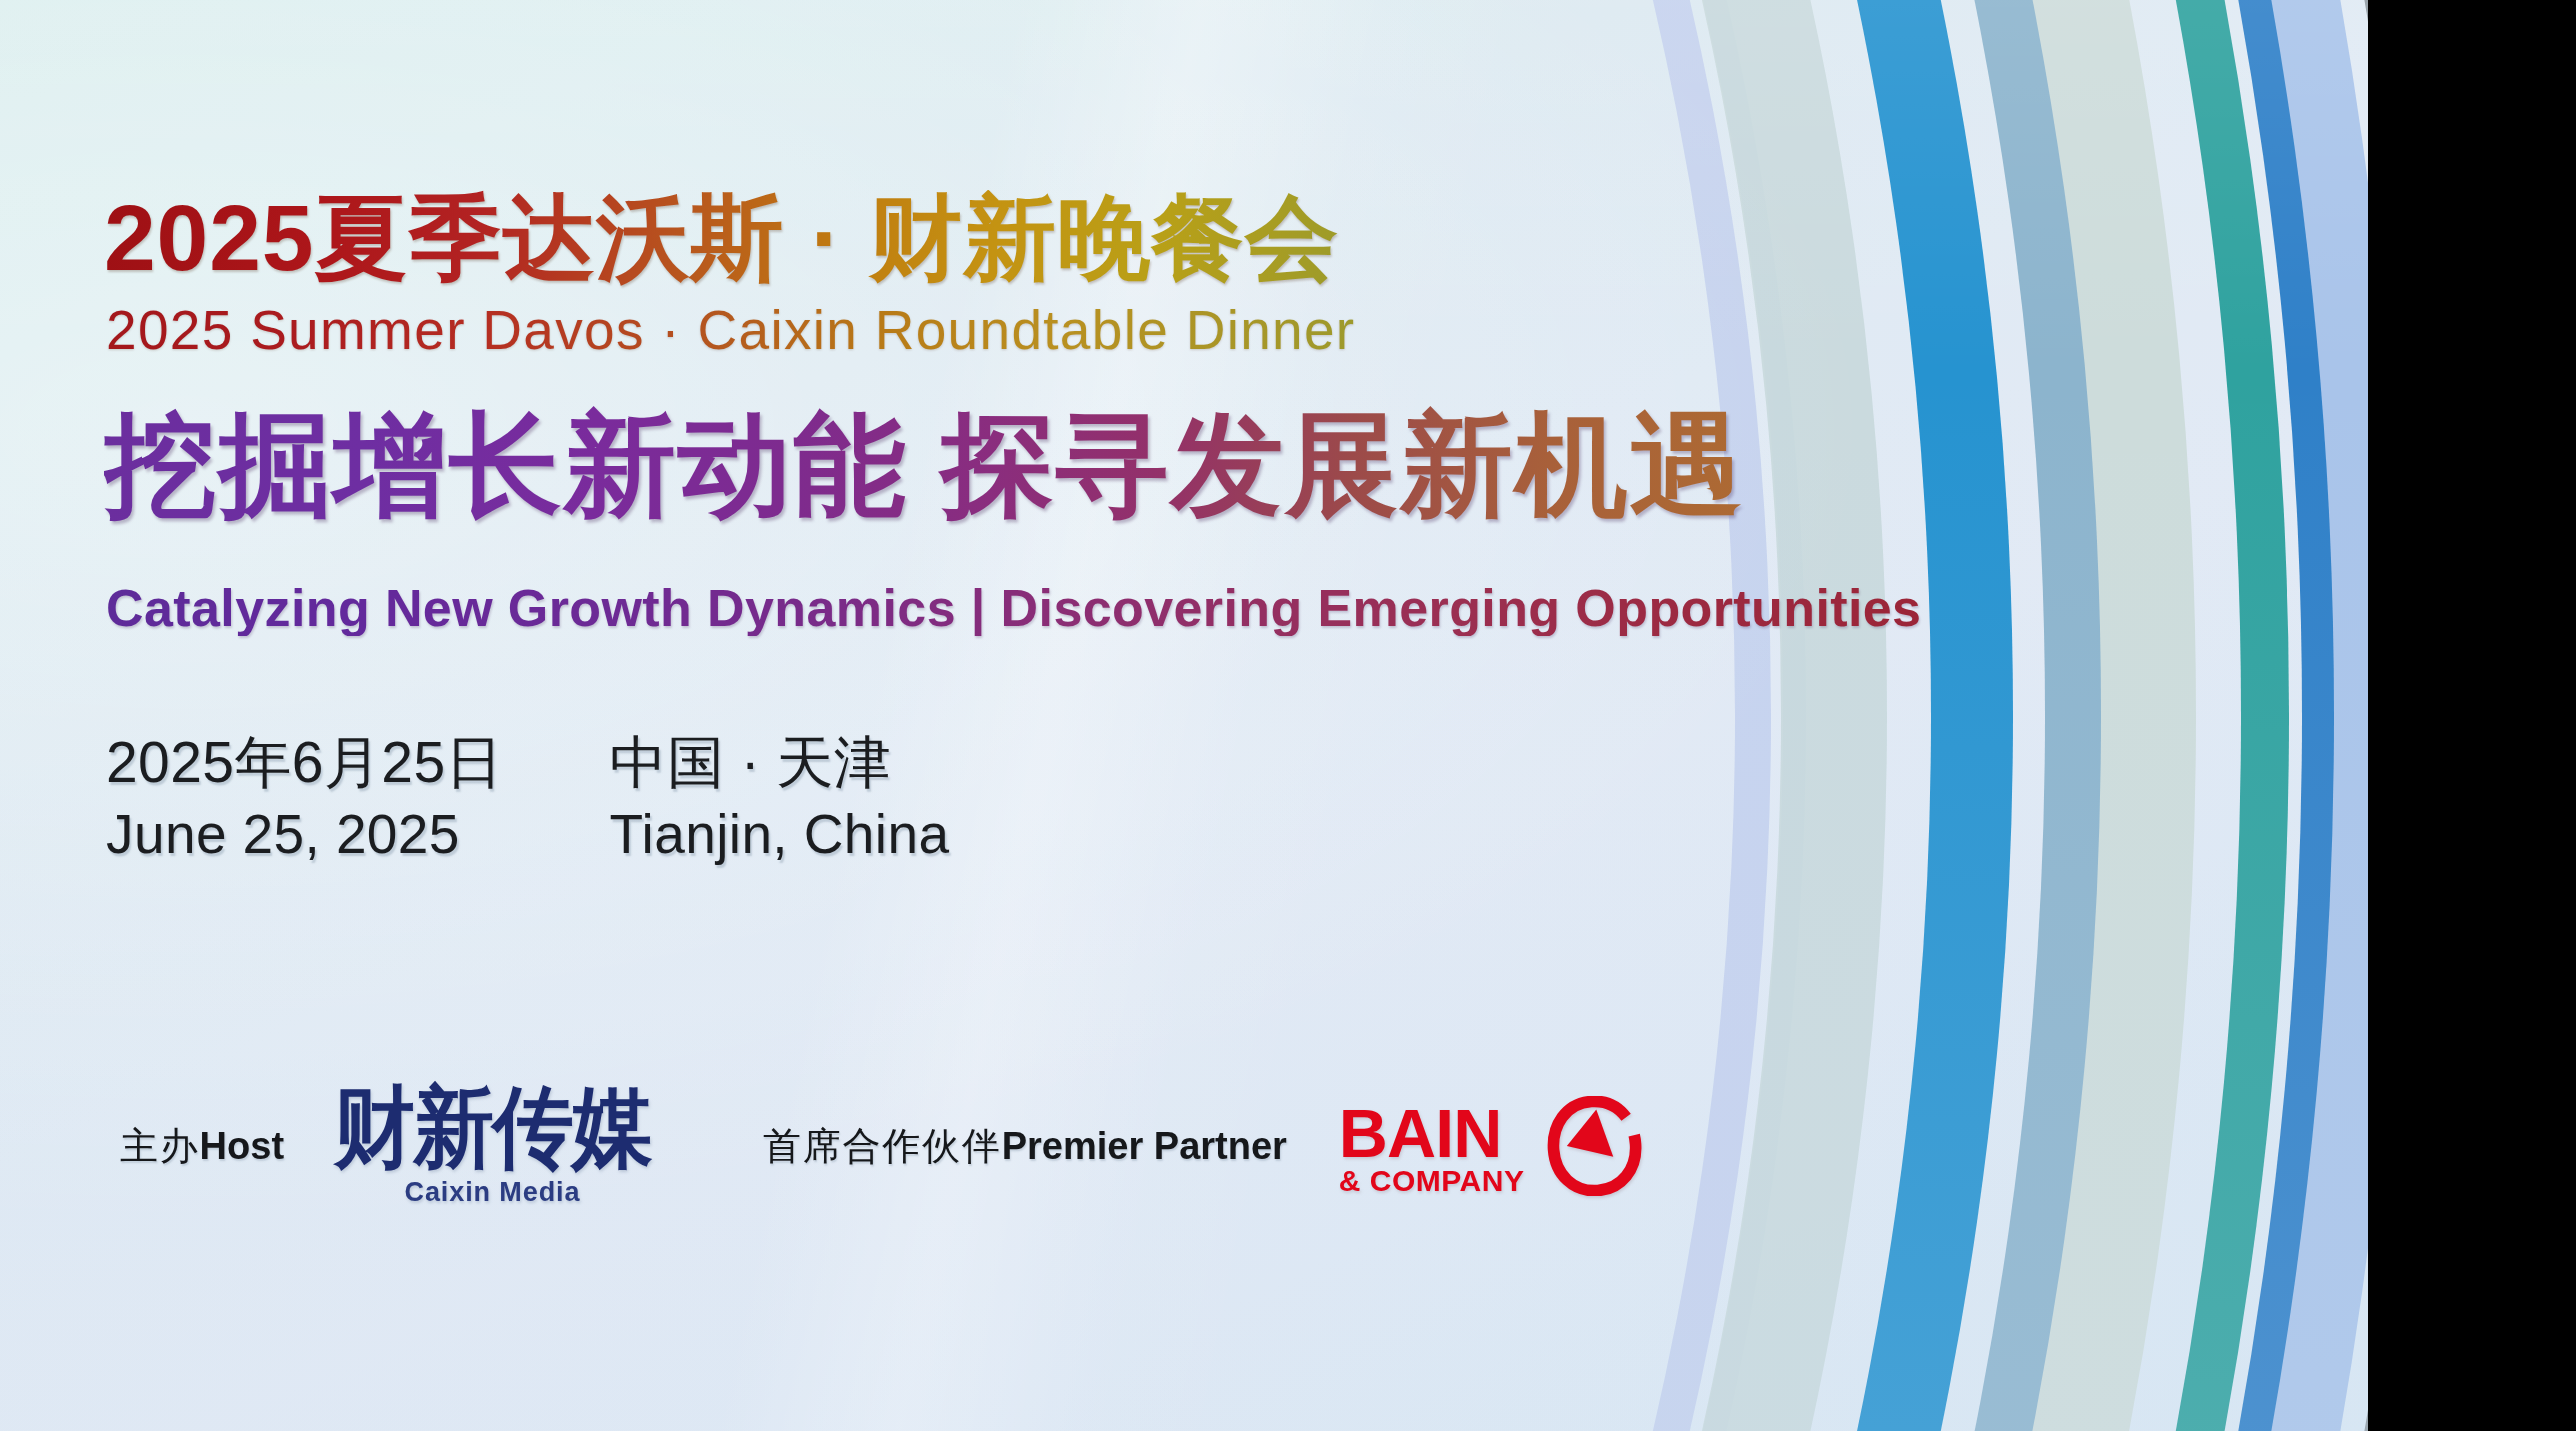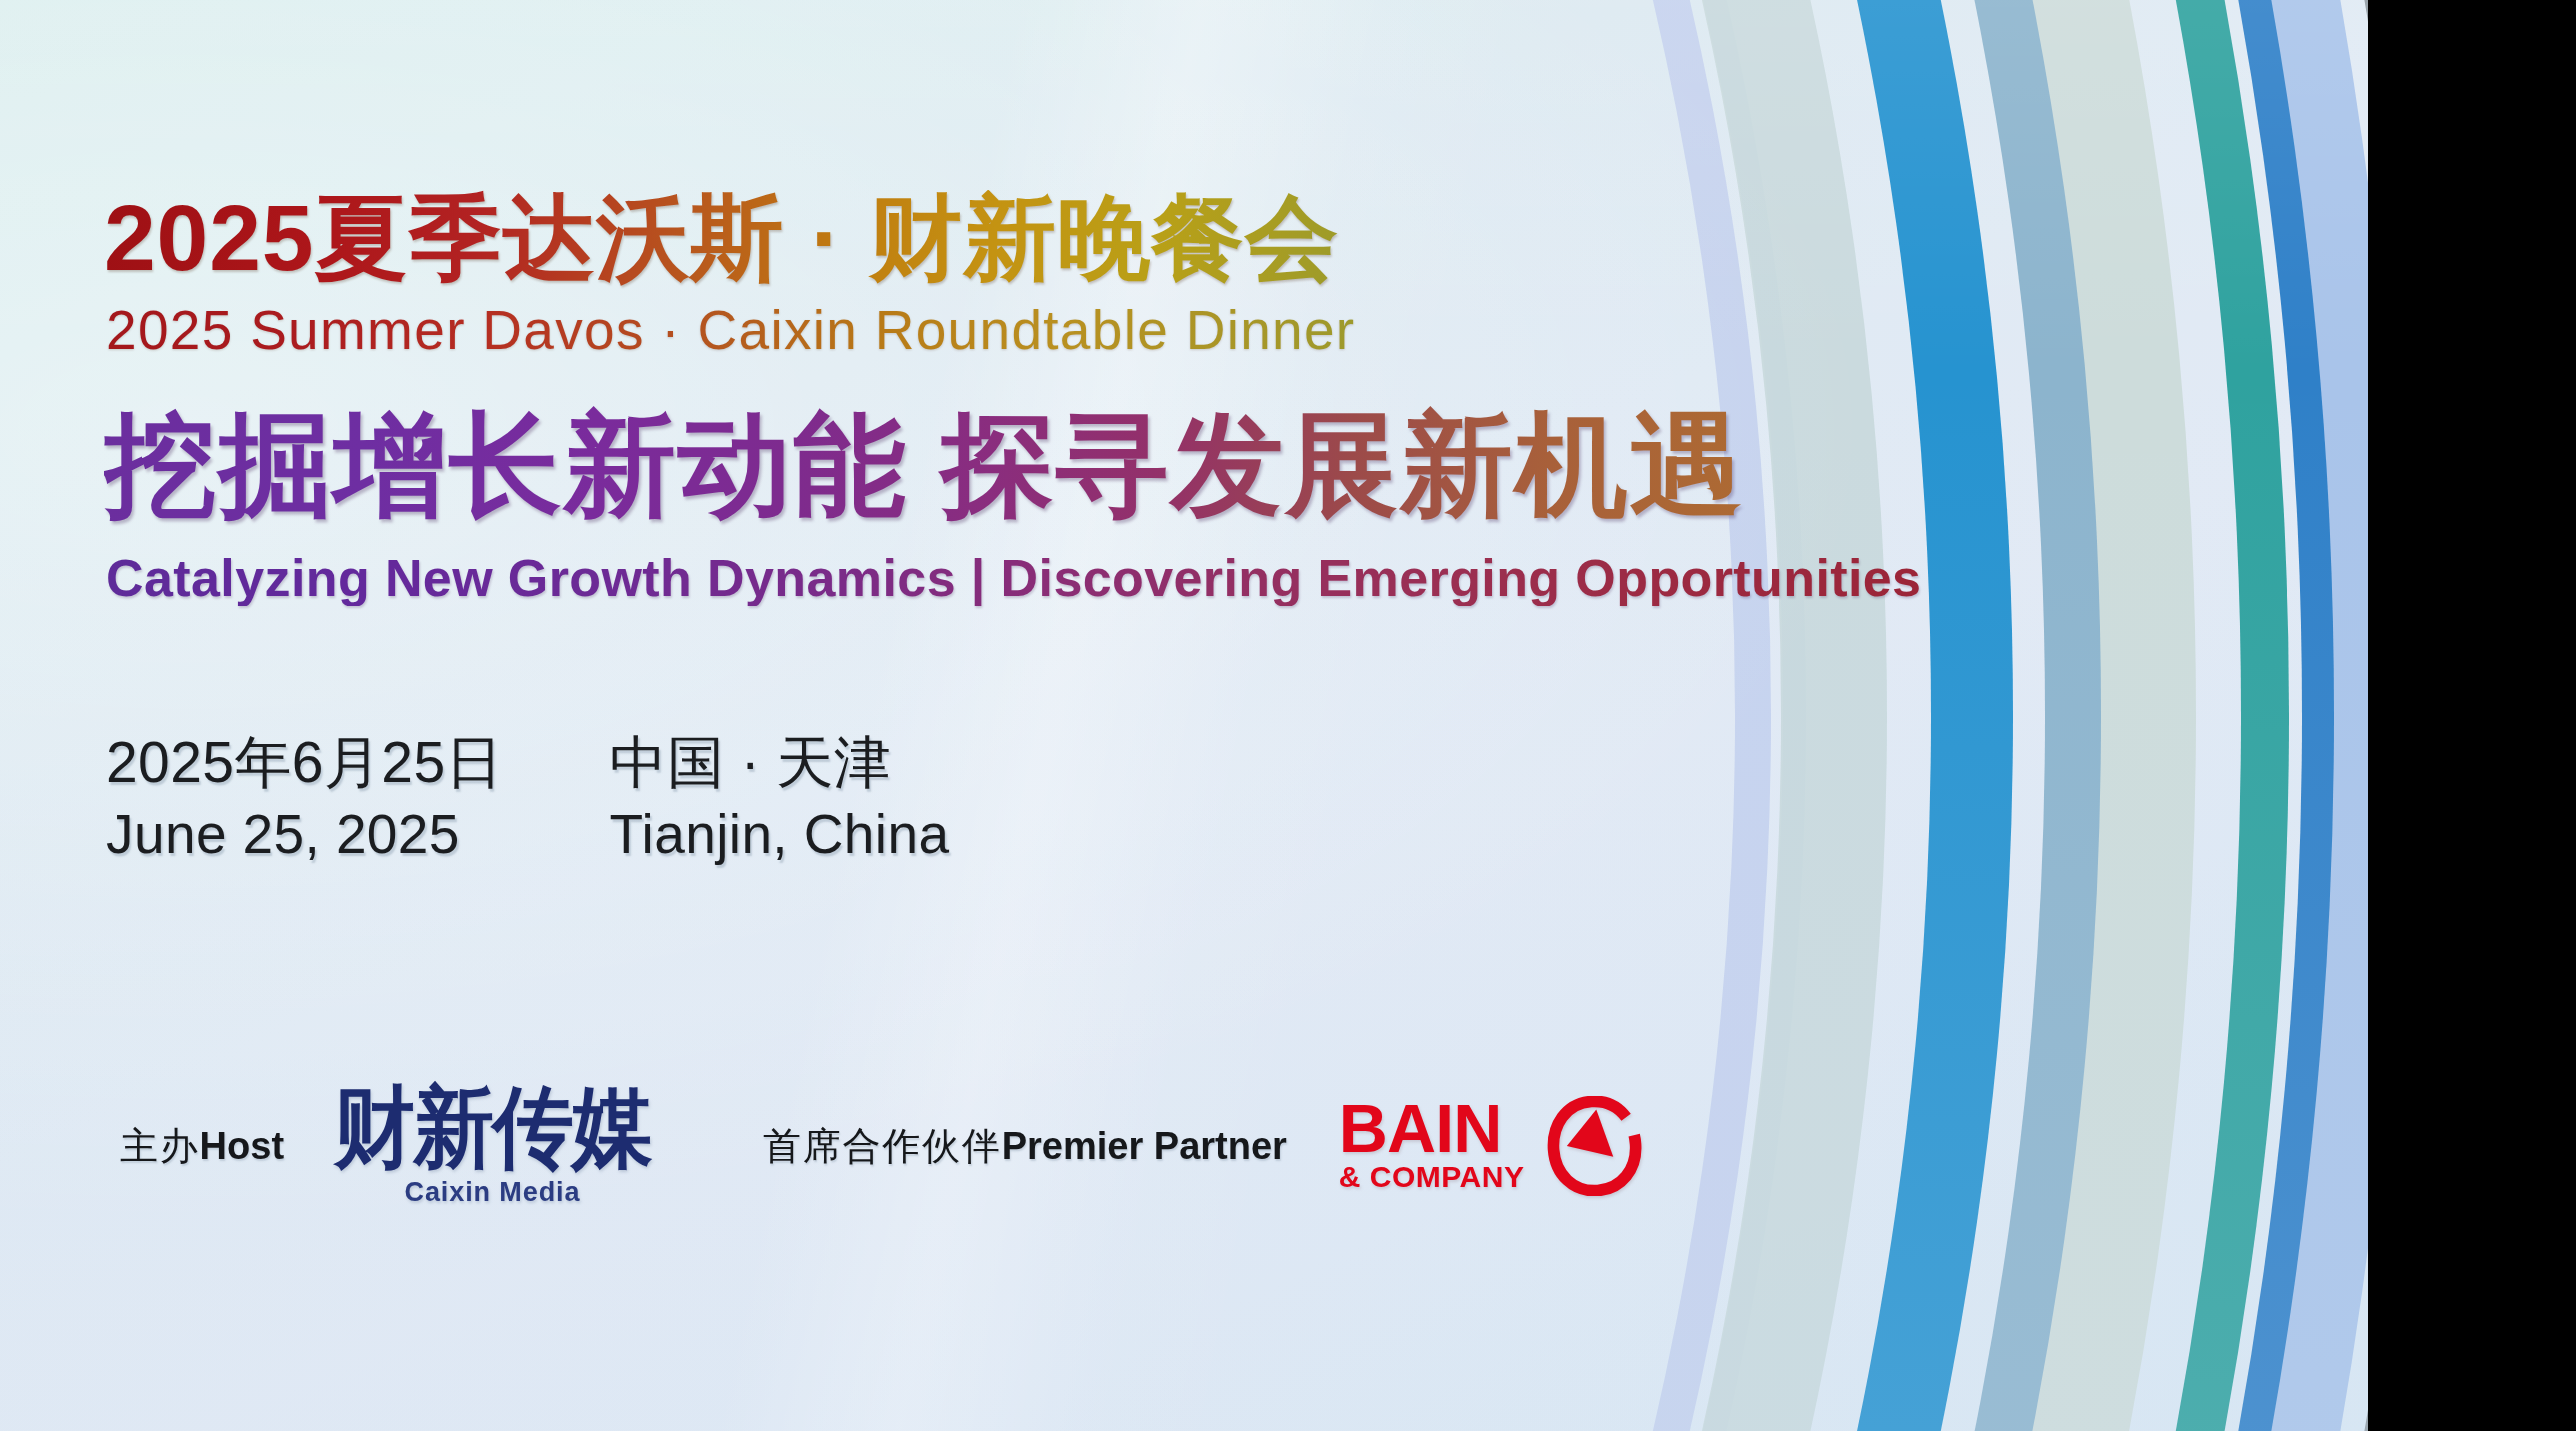--- a/index.html
+++ b/index.html
@@ -138,21 +138,21 @@
         #ad6a33 100%);
     -webkit-background-clip: text;
     background-clip: text;
     color: transparent;
     -webkit-text-fill-color: transparent;
     filter: drop-shadow(2.7px 3.6px 1.8px rgba(70,40,90,0.30));
   }
   .headline-en {
     position: absolute;
     left: 106px;
-    top: 551px;
+    top: 581px;
     font-size: 52px;
     line-height: 1.05;
     font-weight: 700;
     letter-spacing: 0.4px;
     white-space: nowrap;
     background: linear-gradient(92deg,
         #5e2b99 0%,
         #63299c 14%,
         #6d2a95 28%,
         #7a2b88 40%,
@@ -263,21 +263,21 @@
     color: #2b3c82;
     line-height: 1;
   }
 
   .premier { margin-left: 112px; }
 
   
   .bain {
     margin-left: 52px;
     display: flex;
-    align-items: flex-start;
+    align-items: flex-end;
     gap: 23px;
     filter: drop-shadow(1.8px 2.7px 1.8px rgba(140,120,130,0.28));
   }
   .bain-words {
     display: flex;
     flex-direction: column;
   }
   .bain-name {
     font-size: 68px;
     font-weight: 900;

